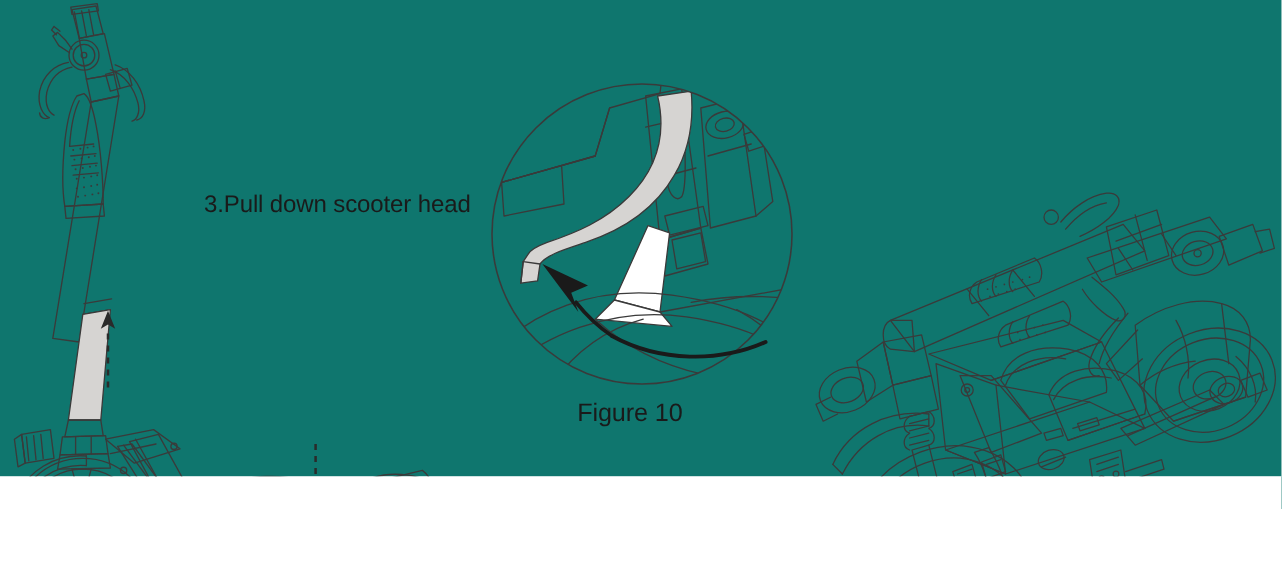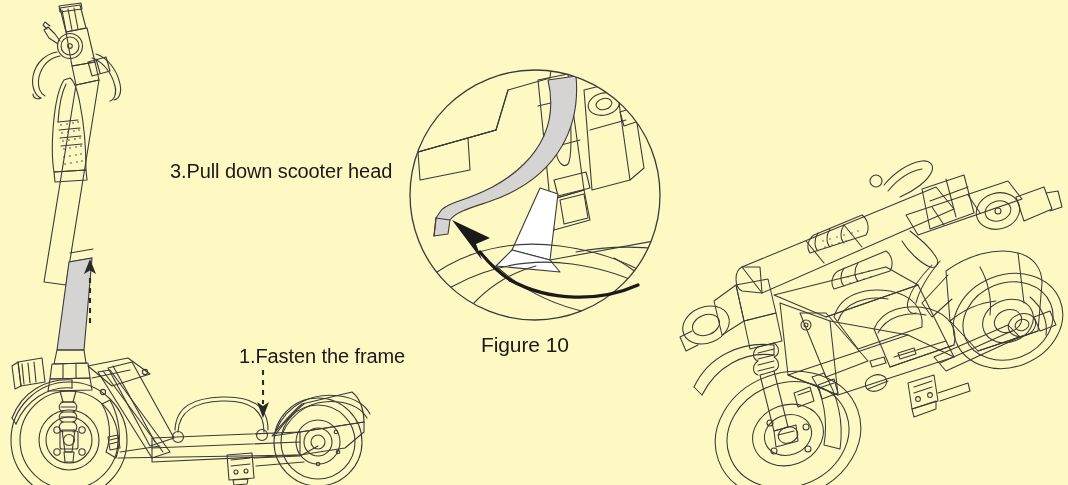--- a/index.html
+++ b/index.html
@@ -7,22 +7,22 @@
     margin: 0;
     padding: 0;
     background: #ffffff;
   }
   body {
     font-family: "Liberation Sans", sans-serif;
   }
   #canvas {
     position: relative;
     width: 1068px;
-    height: 485px;
-    background: #fef9c3;
+    height: 397px;
+    background: #0f766e;
     overflow: hidden;
   }
   #canvas svg {
     position: absolute;
     top: 0;
     left: 0;
   }
   .label {
     position: absolute;
     color: #1a1a1a;
@@ -462,17 +462,16 @@
         <path d="M120 260 L132 256"></path>
         <path d="M140 250 L156 244 L160 258 L144 264 Z"></path>
         <path d="M144 252 L156 248"></path>
       </g>
     </g>
   </svg>
 
   <div class="label" id="label-step3">3.Pull down scooter head</div>
 
 
-  <div class="label" id="label-step1">1.Fasten the frame</div>
 
   <div class="label" id="label-figure">Figure 10</div>
 
 </div>
 
 </body></html>

